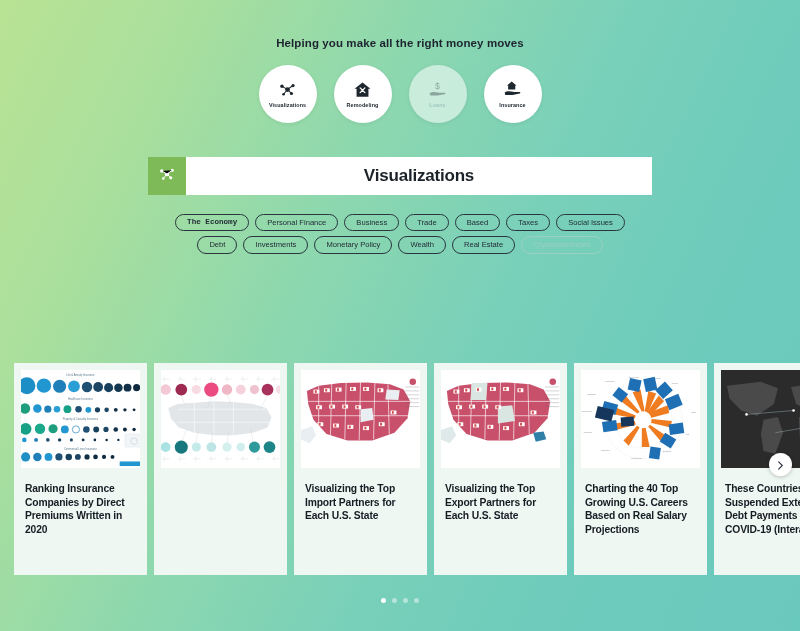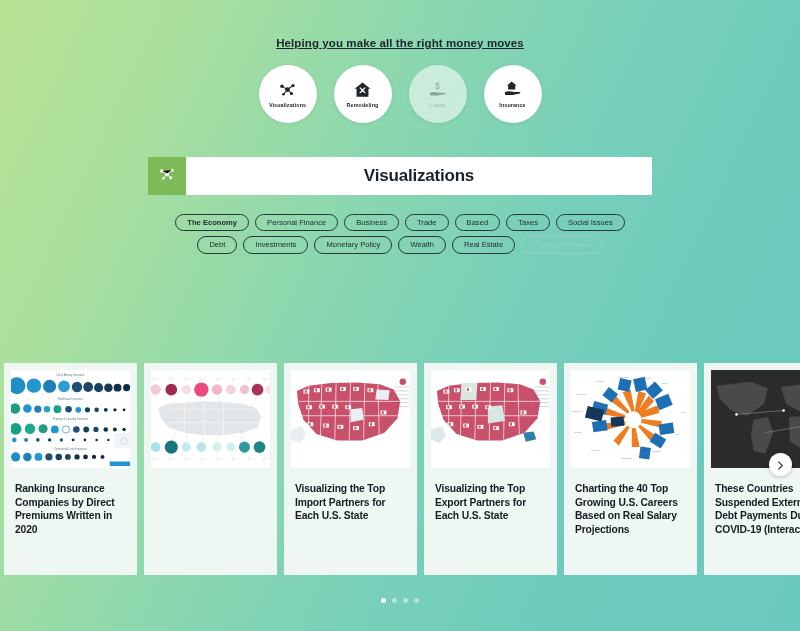--- a/index.html
+++ b/index.html
@@ -28,21 +28,20 @@
     line-height: 1.02;
   }
   .hero-line1 { color: #ffffff; display: block; }
   .hero-line2 { color: #111418; display: block; margin-top: 2px; }
   .hero-sub {
     margin-top: 15px;
     font-size: 11.5px;
     font-weight: bold;
     color: #1d2430;
     letter-spacing: 0.1px;
-    text-decoration: underline;
   }
 
   
   .circle-nav {
     margin-top: 16px;
     display: flex;
     justify-content: center;
     gap: 17px;
   }
   .circle-item {
@@ -105,34 +104,34 @@
   .pill {
     border: 1px solid #2a3540;
     border-radius: 11px;
     padding: 3px 11px;
     font-size: 7.6px;
     color: #222c36;
     background: transparent;
     white-space: nowrap;
     line-height: 1.25;
   }
-  .pill.active { font-weight: bold; border-width: 1.3px; }
+  .pill.active { font-weight: bold; border-width: 1.3px; font-family: Liberation Mono, monospace; }
   .pill.disabled { color: #9ccfc3; border-color: #9ccfc3; }
 
   
   .carousel {
     position: absolute;
     left: 0; right: 0;
     top: 363px;
     height: 212px;
   }
   .card-track {
     display: flex;
     gap: 7px;
-    padding-left: 4px;
+    padding-left: 14px;
   }
   .card {
     flex: 0 0 133px;
     height: 212px;
     background: #eef7f1;
     padding: 7px 7px 0 7px;
     display: flex;
     flex-direction: column;
   }
   .card-thumb {

